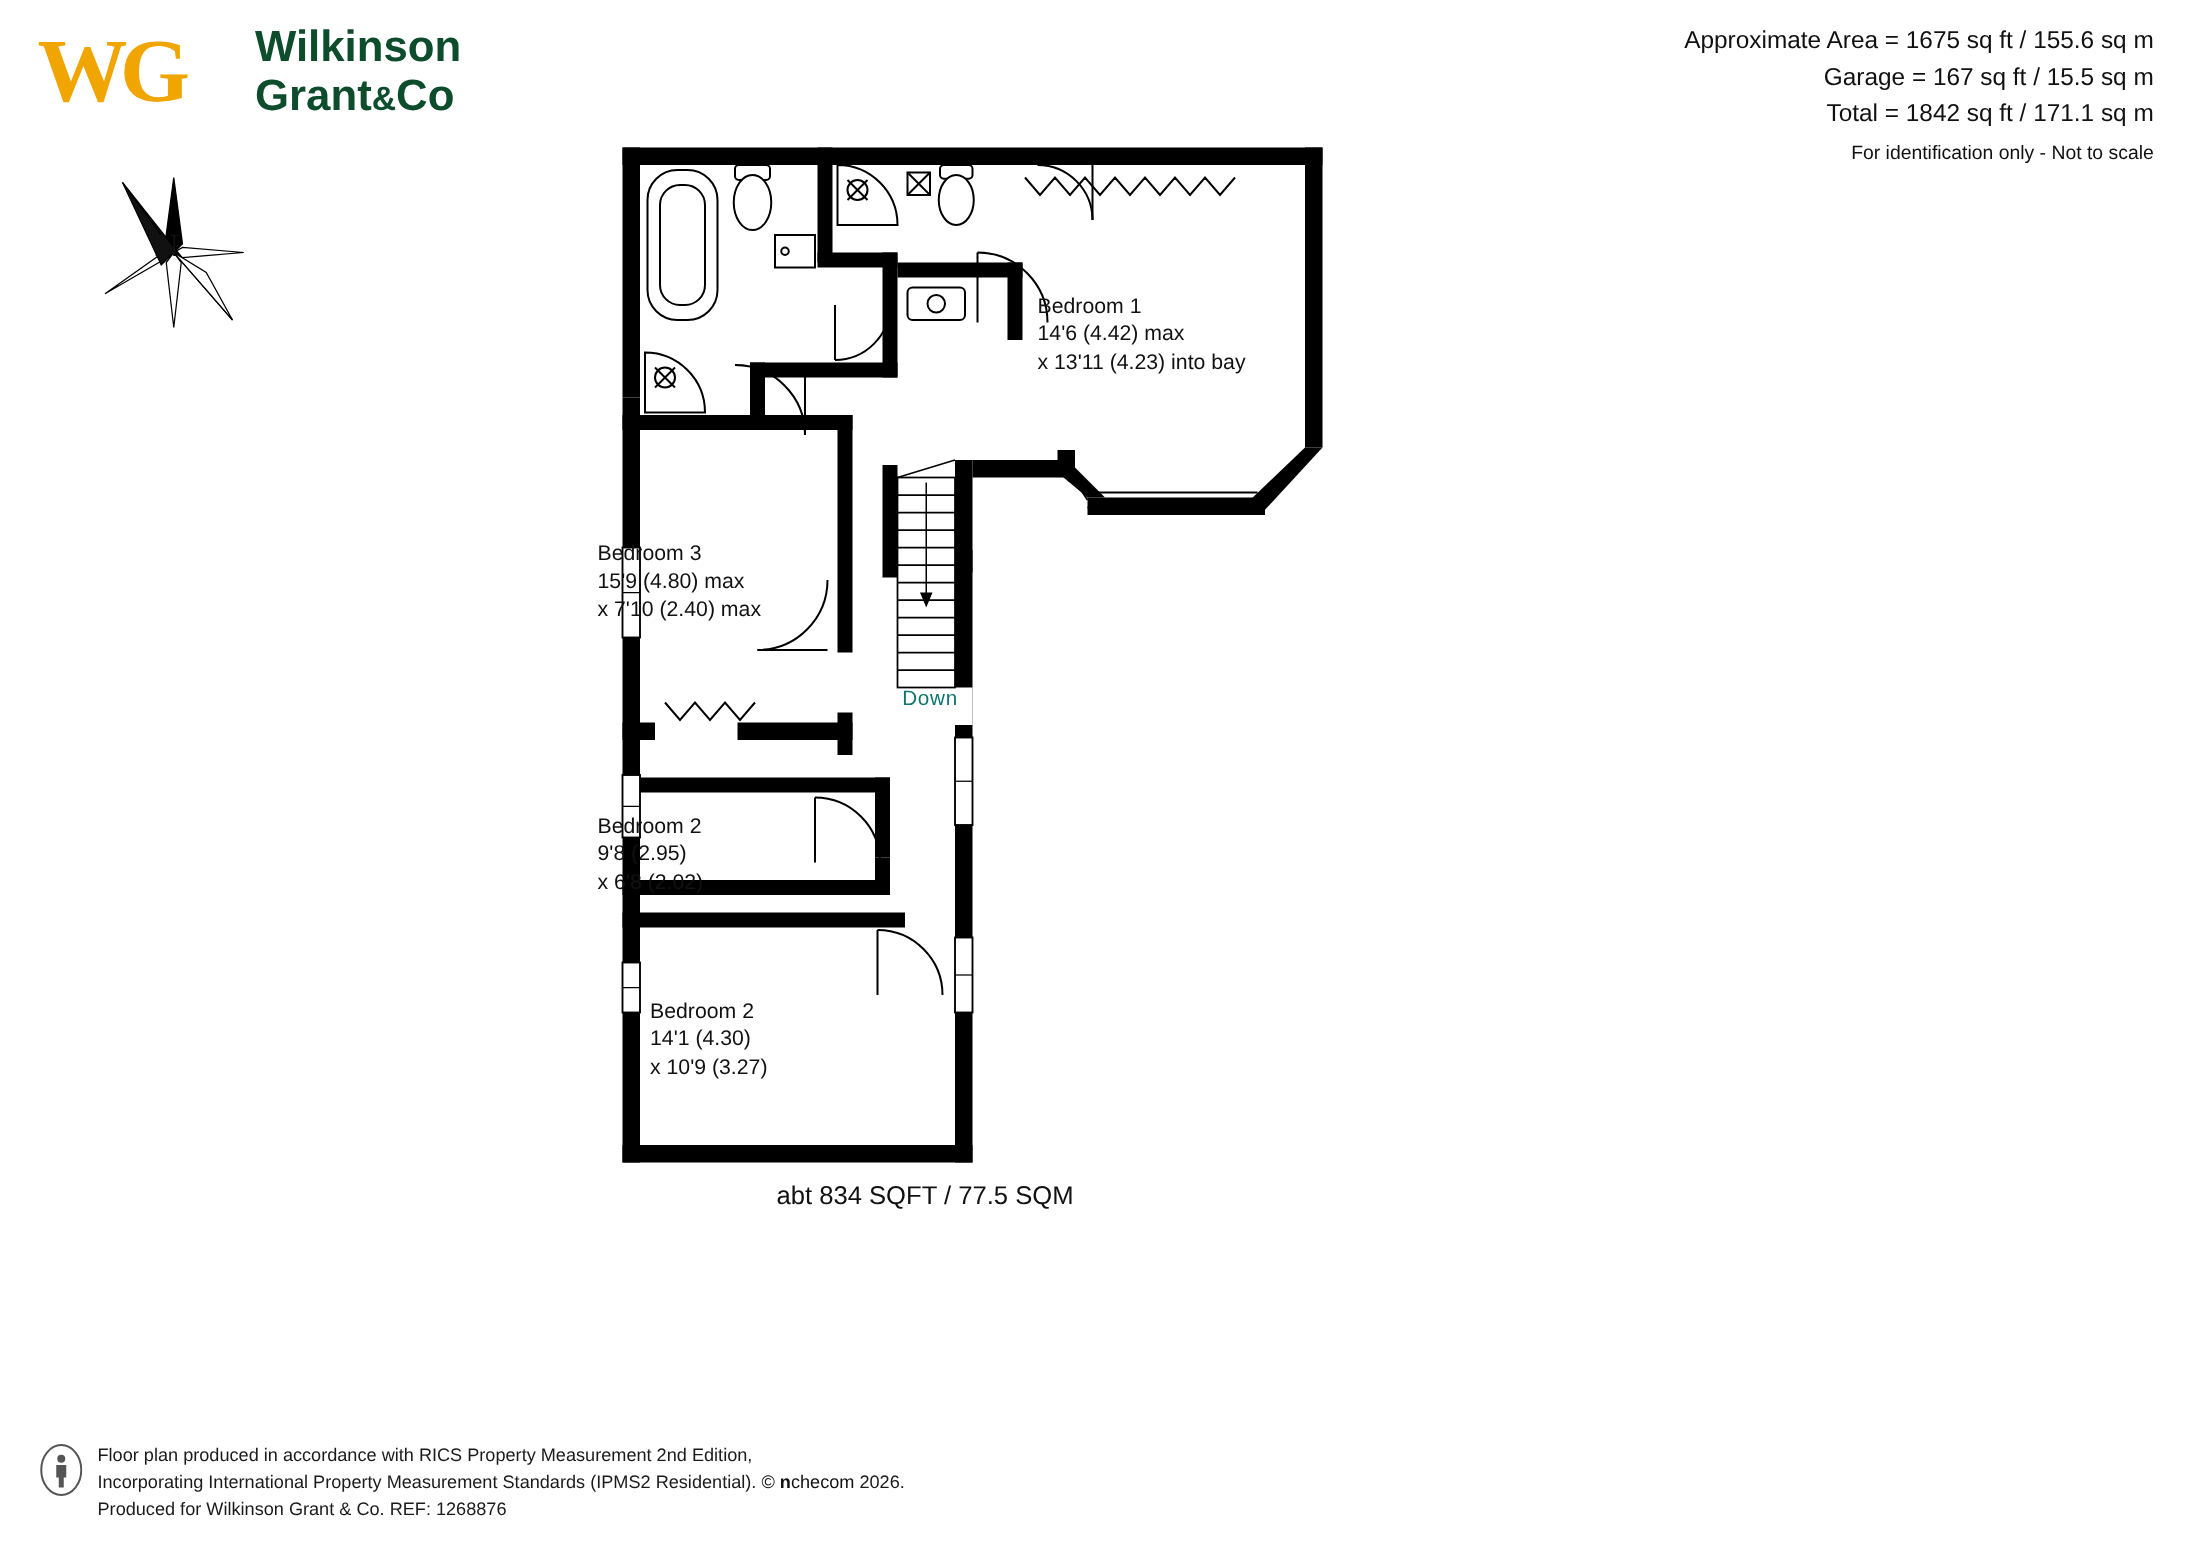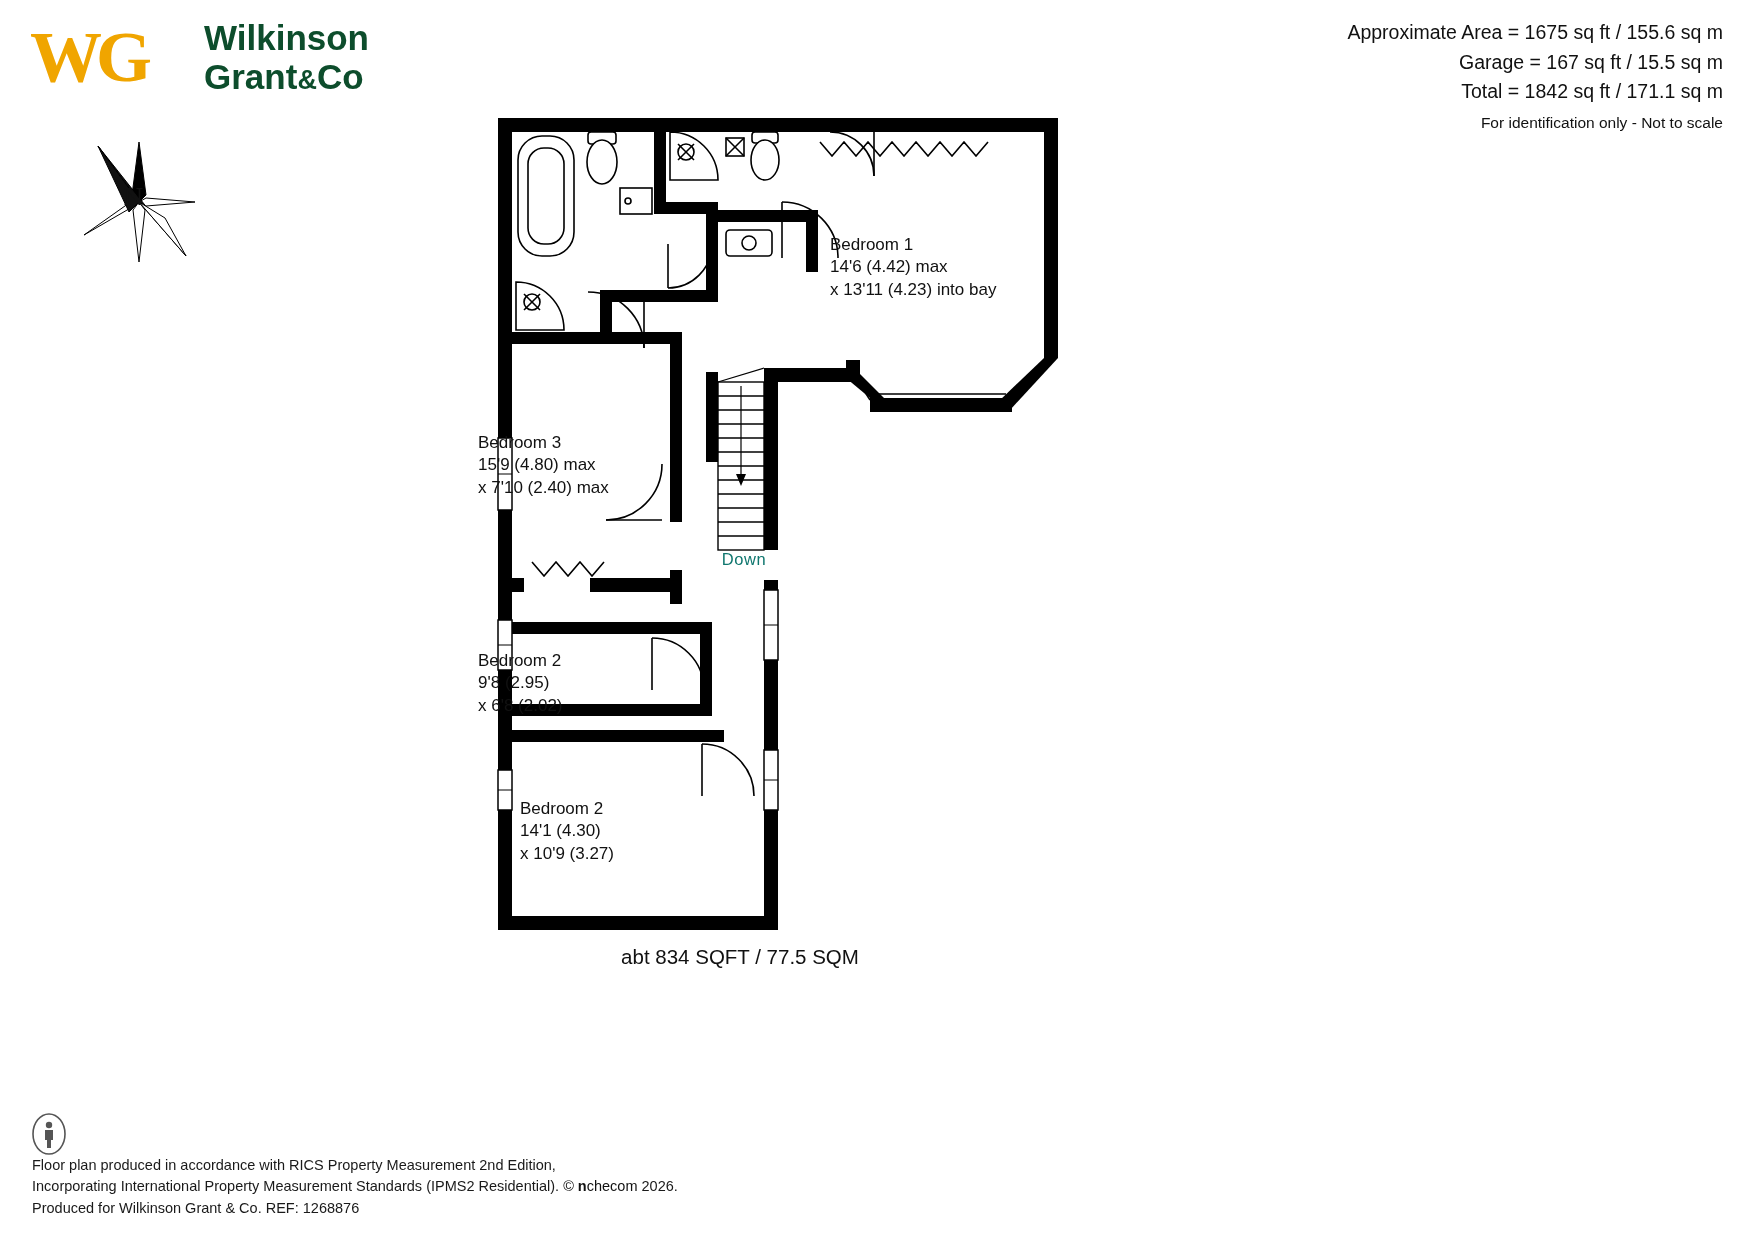--- a/index.html
+++ b/index.html
@@ -128,21 +128,20 @@
     color: #111;
   }
 
   
   #footer {
     position: absolute;
     left: 32px;
     bottom: 22px;
     display: flex;
     align-items: flex-start;
-    flex-direction: column;
   }
   #footer .ricon {
     width: 34px;
     height: 42px;
     margin-right: 12px;
     flex: none;
   }
   #footer .ftext {
     font-size: 14.5px;
     line-height: 1.48;

